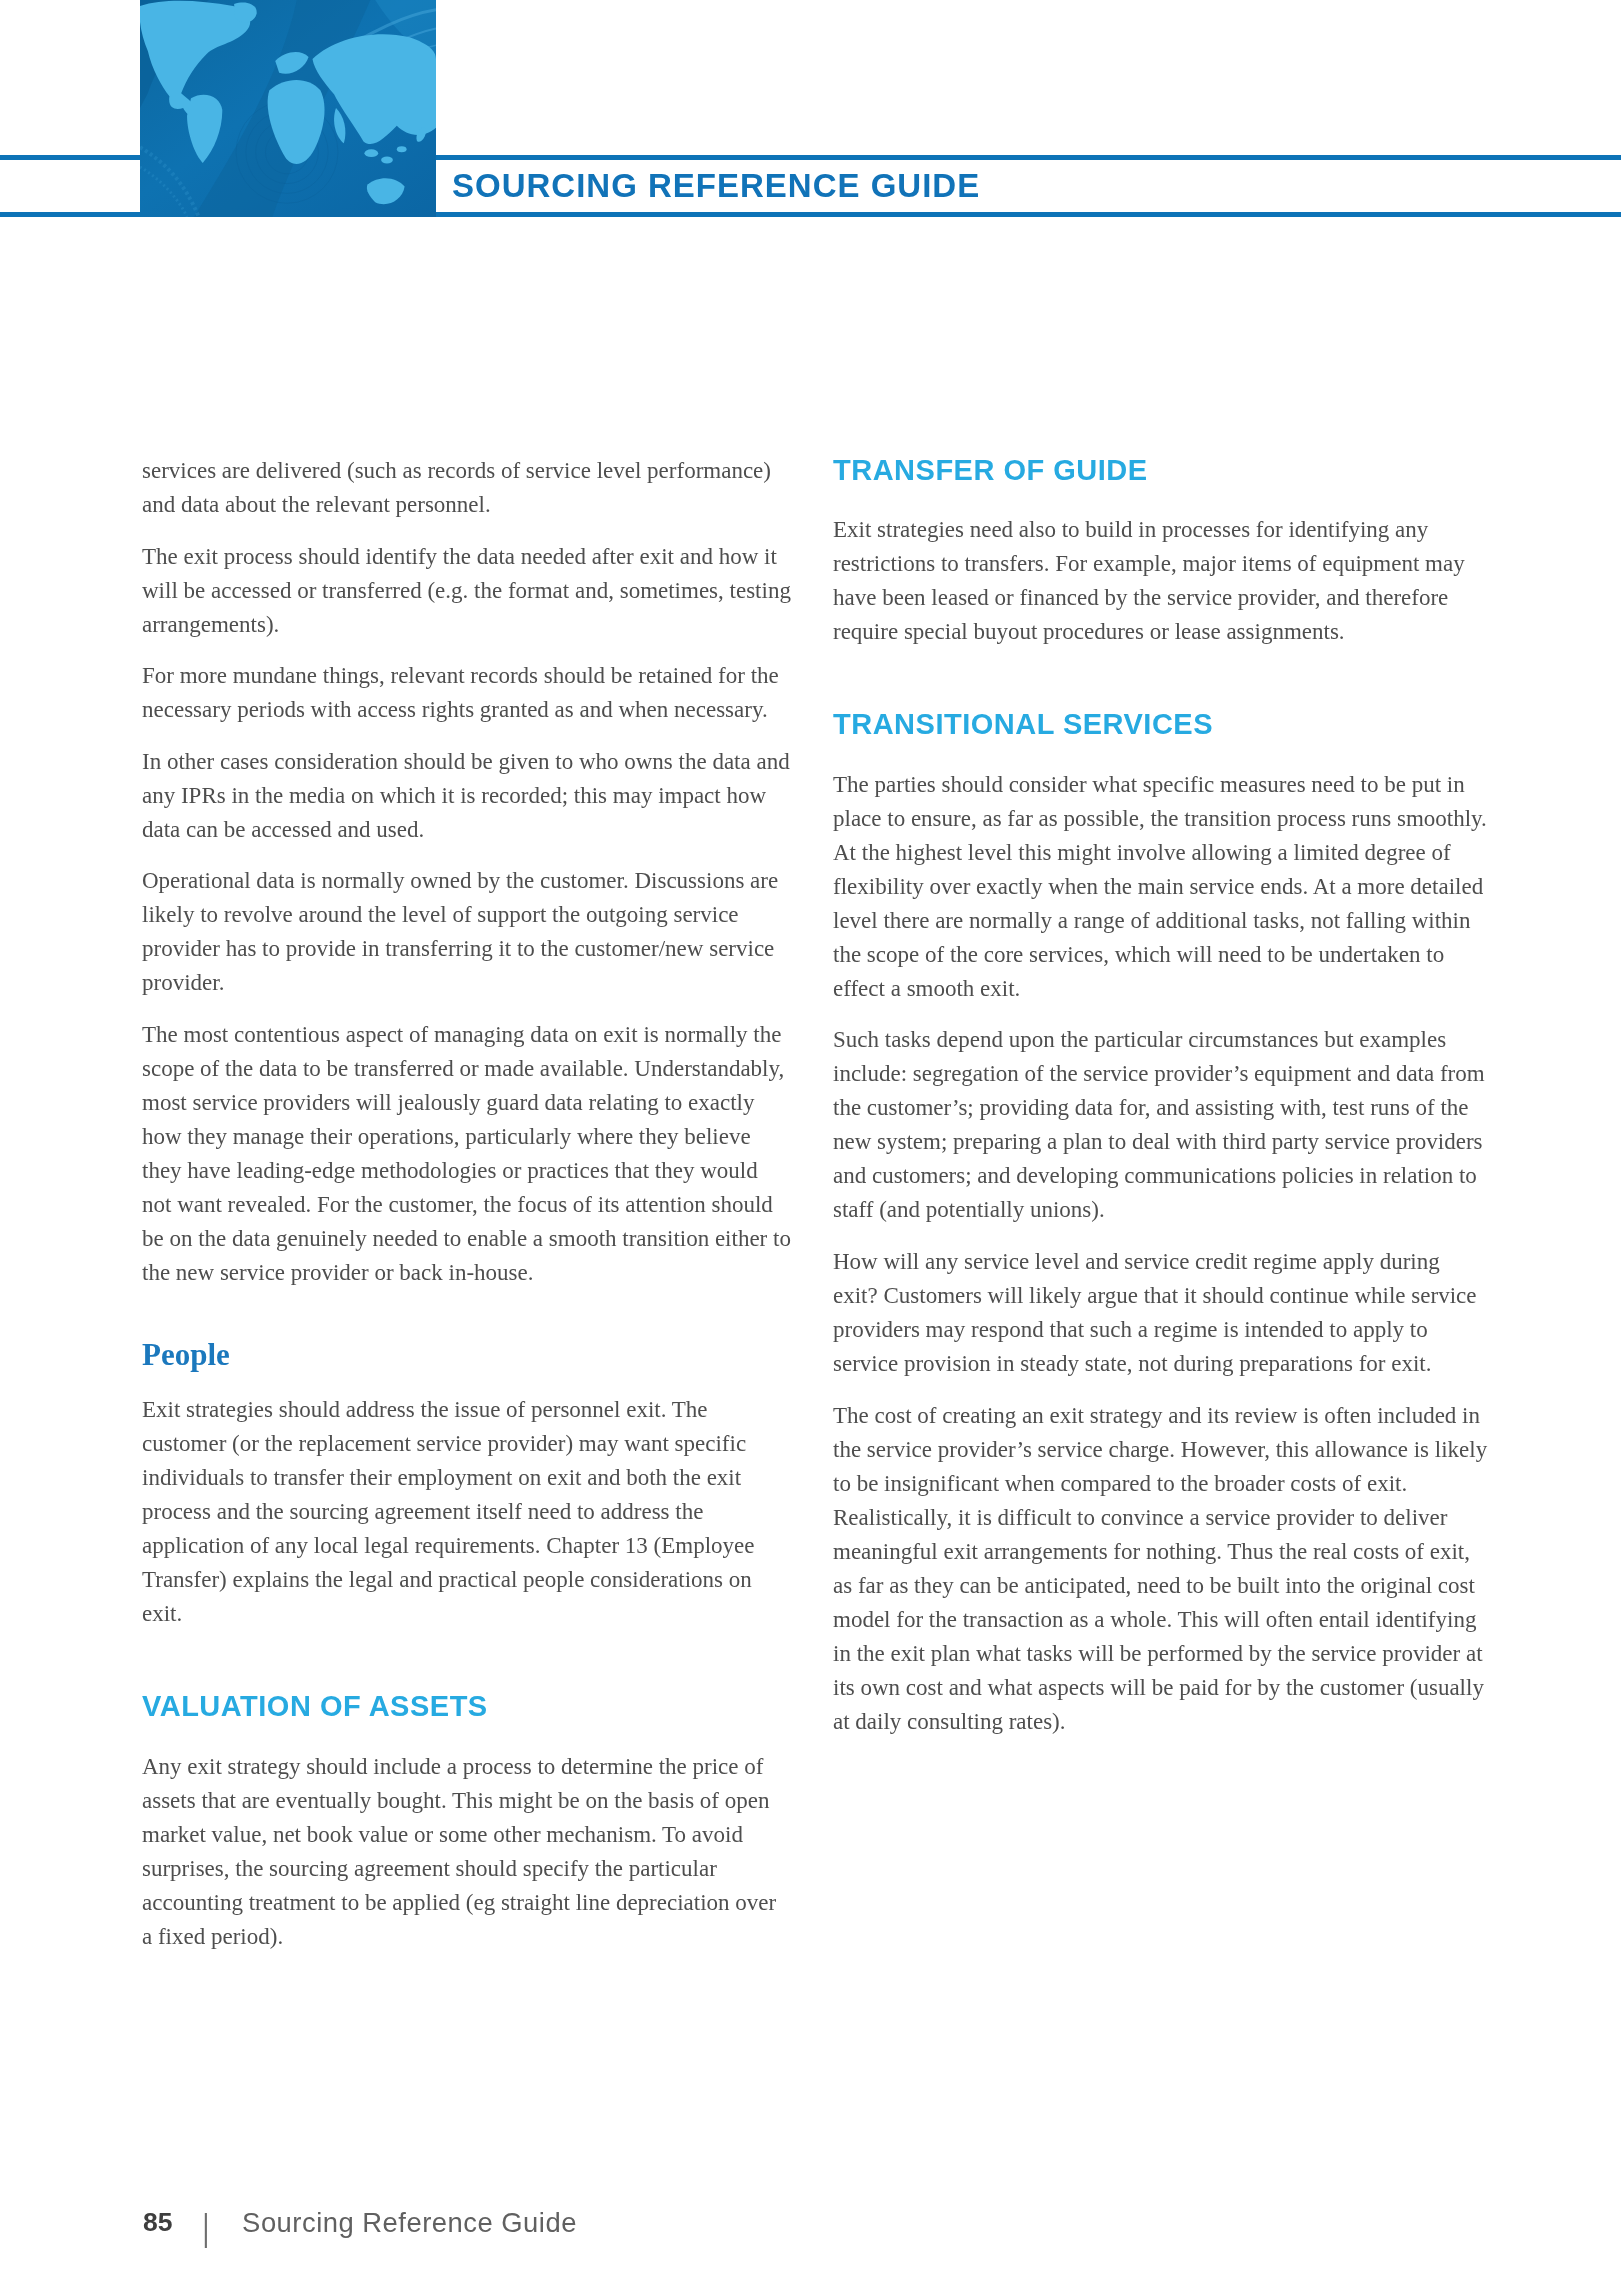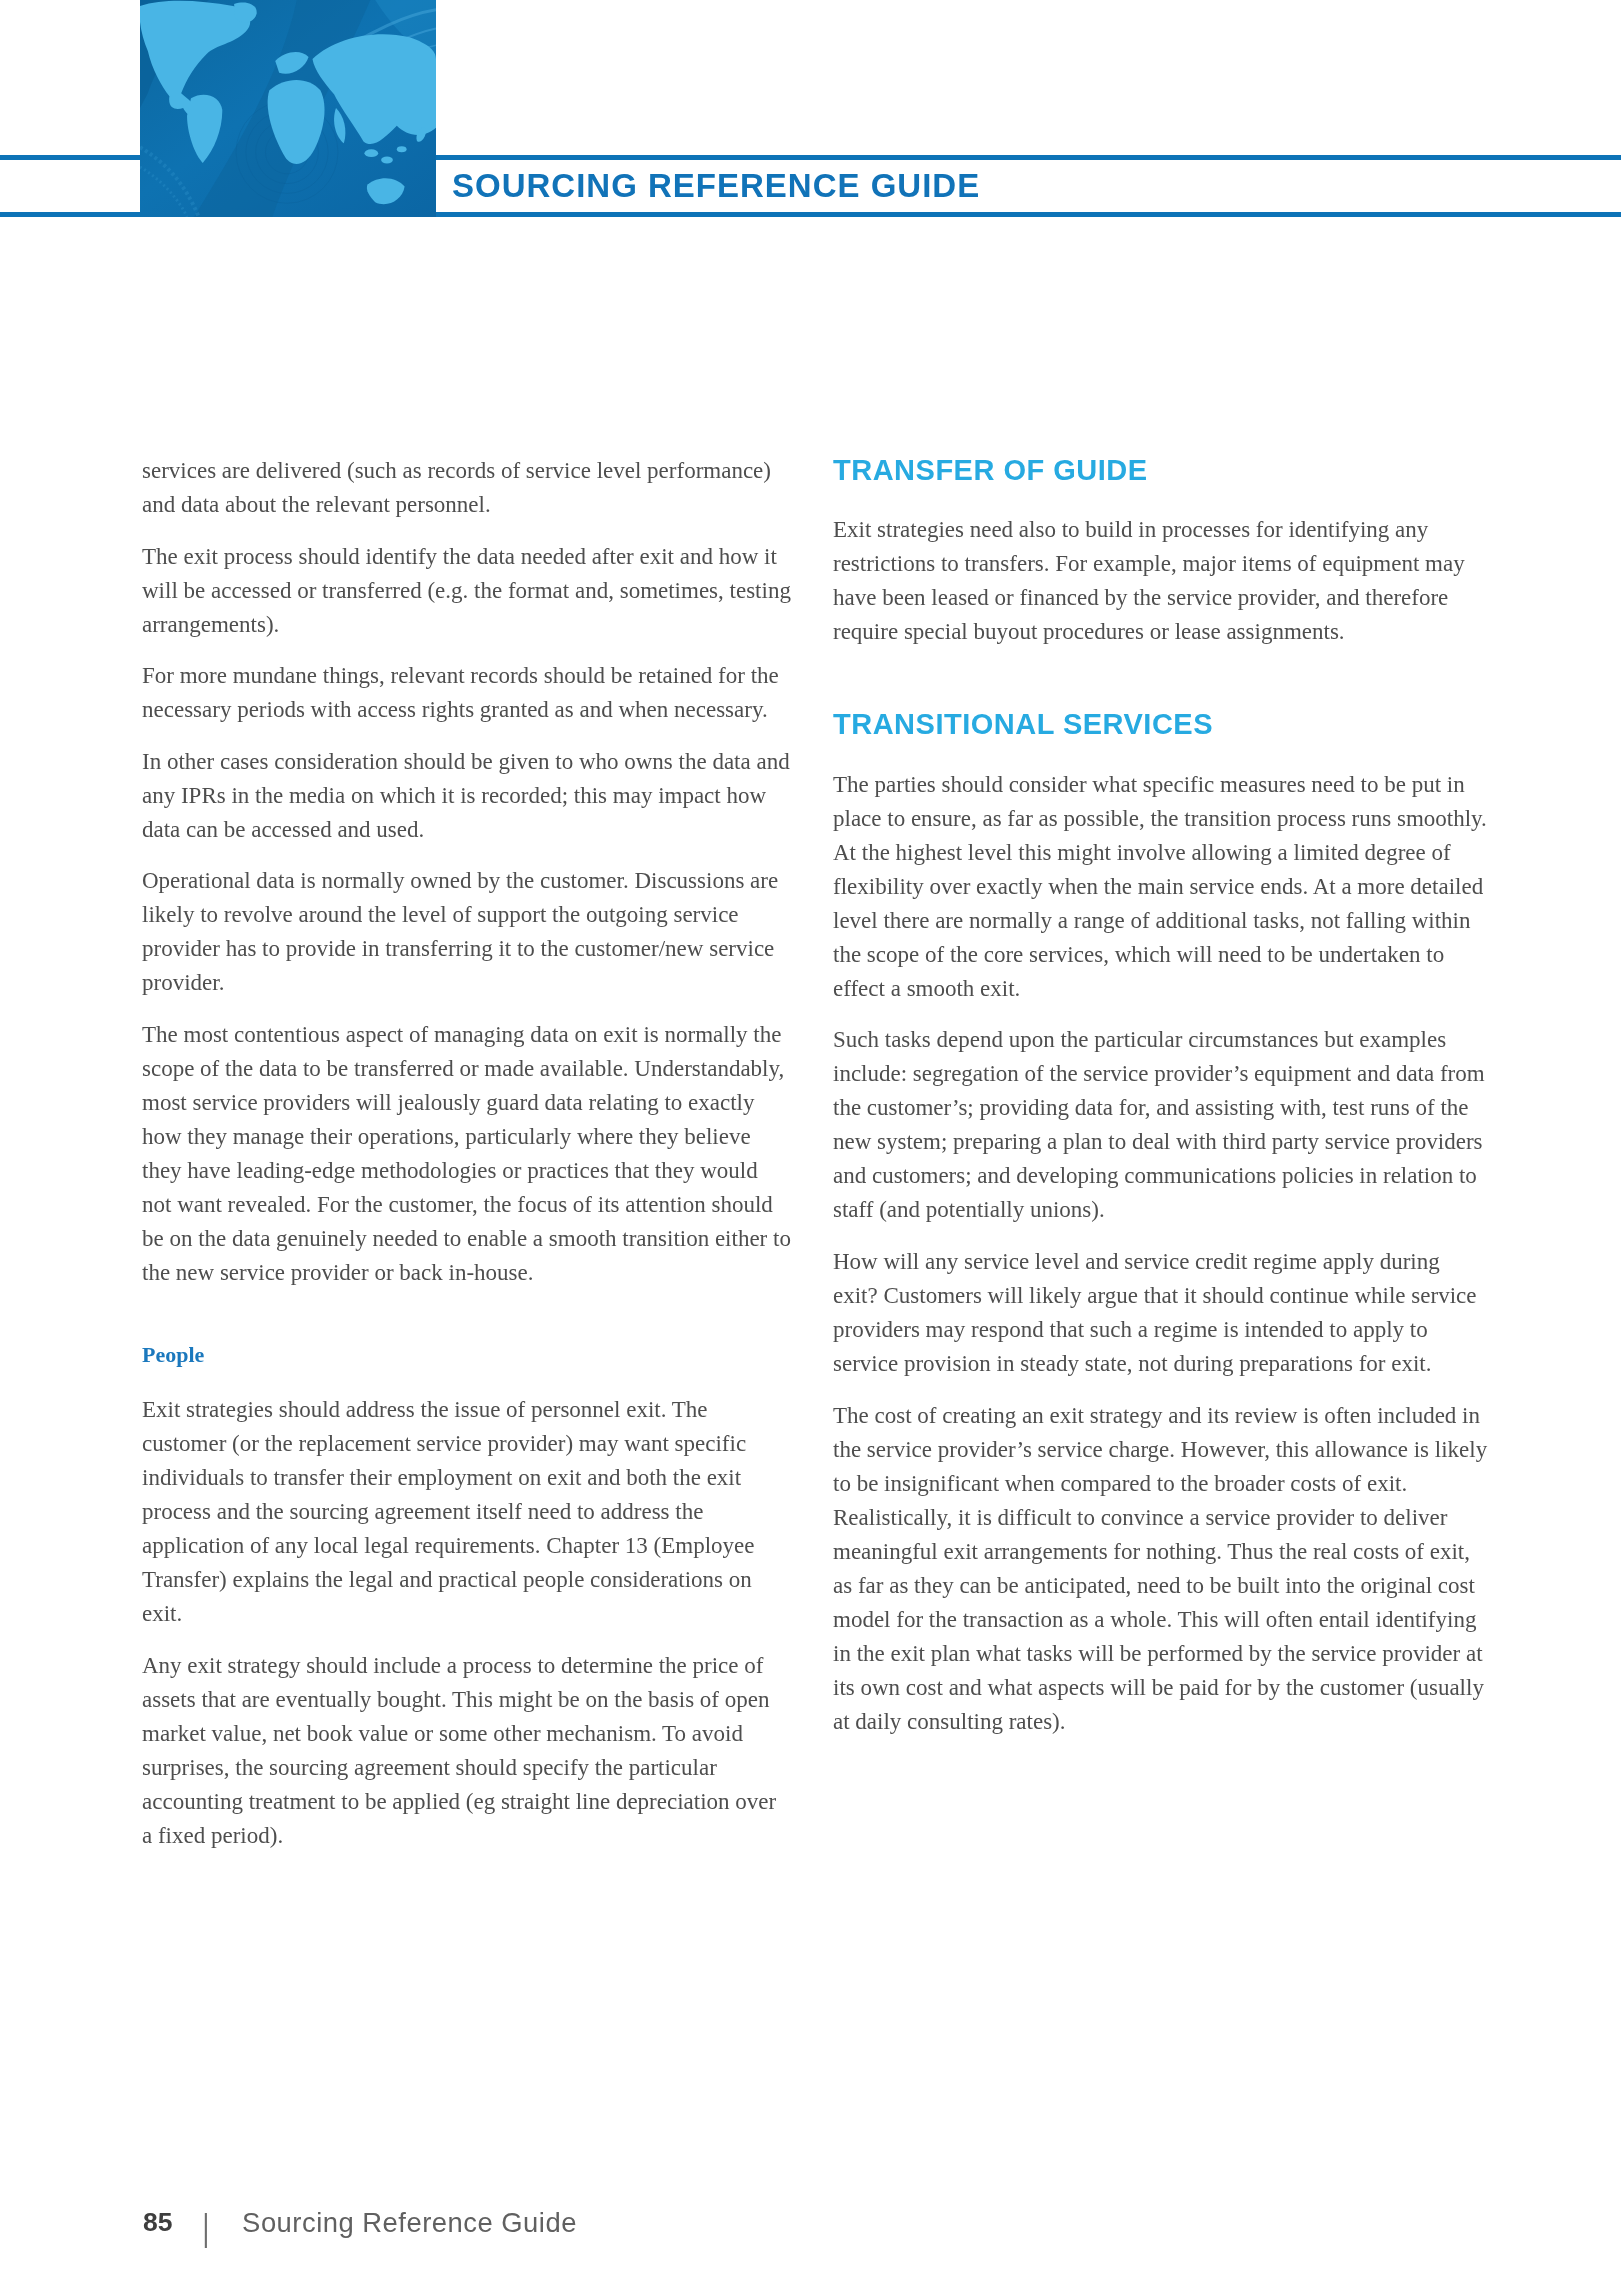--- a/index.html
+++ b/index.html
@@ -67,21 +67,21 @@
     font-weight: bold;
     font-size: 29px;
     line-height: 32px;
     letter-spacing: 0.5px;
     color: #27aae1;
     margin: 59px 0 27.4px 0;
     white-space: nowrap;
   }
   .subheading {
     font-weight: bold;
-    font-size: 22px;
+    font-size: 31px;
     line-height: 31px;
     color: #1b78bd;
     margin: 49px 0 23.5px 0;
   }
   .column > *:first-child { margin-top: 0; }
 
   
   #footer {
     position: absolute;
     left: 143px;
@@ -166,20 +166,21 @@
 
 <div class="column" id="left-column">
   <p>services are delivered (such as records of service level performance) and data about the relevant personnel.</p>
   <p>The exit process should identify the data needed after exit and how it will be accessed or transferred (e.g. the format and, sometimes, testing arrangements).</p>
   <p>For more mundane things, relevant records should be retained for the necessary periods with access rights granted as and when necessary.</p>
   <p>In other cases consideration should be given to who owns the data and any IPRs in the media on which it is recorded; this may impact how data can be accessed and used.</p>
   <p>Operational data is normally owned by the customer. Discussions are likely to revolve around the level of support the outgoing service provider has to provide in transferring it to the customer/new service provider.</p>
   <p>The most contentious aspect of managing data on exit is normally the scope of the data to be transferred or made available. Understandably, most service providers will jealously guard data relating to exactly how they manage their operations, particularly where they believe they have leading-edge methodologies or practices that they would not want revealed. For the customer, the focus of its attention should be on the data genuinely needed to enable a smooth transition either to the new service provider or back in-house.</p>
   <h3 class="subheading">People</h3>
   <p>Exit strategies should address the issue of personnel exit. The customer (or the replacement service provider) may want specific individuals to transfer their employment on exit and both the exit process and the sourcing agreement itself need to address the application of any local legal requirements. Chapter 13 (Employee Transfer) explains the legal and practical people considerations on exit.</p>
+  <h2 class="section-heading">VALUATION OF ASSETS</h2>
   <p>Any exit strategy should include a process to determine the price of assets that are eventually bought. This might be on the basis of open market value, net book value or some other mechanism. To avoid surprises, the sourcing agreement should specify the particular accounting treatment to be applied (eg straight line depreciation over a fixed period).</p>
 </div>
 
 <div class="column" id="right-column">
   <h2 class="section-heading">TRANSFER OF GUIDE</h2>
   <p>Exit strategies need also to build in processes for identifying any restrictions to transfers. For example, major items of equipment may have been leased or financed by the service provider, and therefore require special buyout procedures or lease assignments.</p>
   <h2 class="section-heading">TRANSITIONAL SERVICES</h2>
   <p>The parties should consider what specific measures need to be put in place to ensure, as far as possible, the transition process runs smoothly. At the highest level this might involve allowing a limited degree of flexibility over exactly when the main service ends. At a more detailed level there are normally a range of additional tasks, not falling within the scope of the core services, which will need to be undertaken to effect a smooth exit.</p>
   <p>Such tasks depend upon the particular circumstances but examples include: segregation of the service provider’s equipment and data from the customer’s; providing data for, and assisting with, test runs of the new system; preparing a plan to deal with third party service providers and customers; and developing communications policies in relation to staff (and potentially unions).</p>
   <p>How will any service level and service credit regime apply during exit? Customers will likely argue that it should continue while service providers may respond that such a regime is intended to apply to service provision in steady state, not during preparations for exit.</p>

